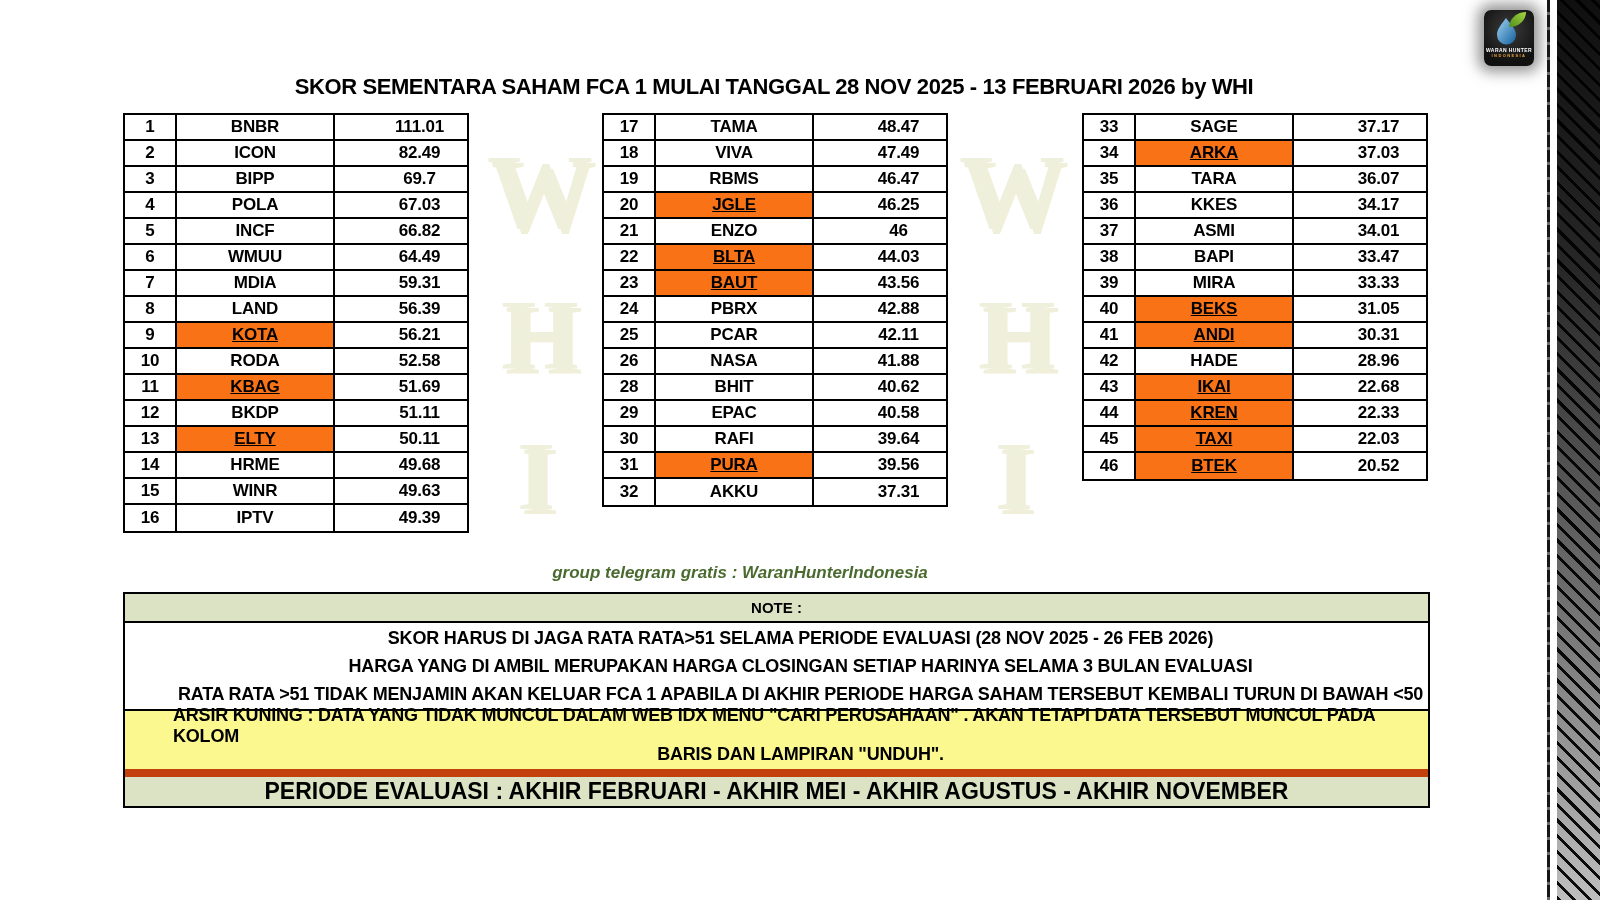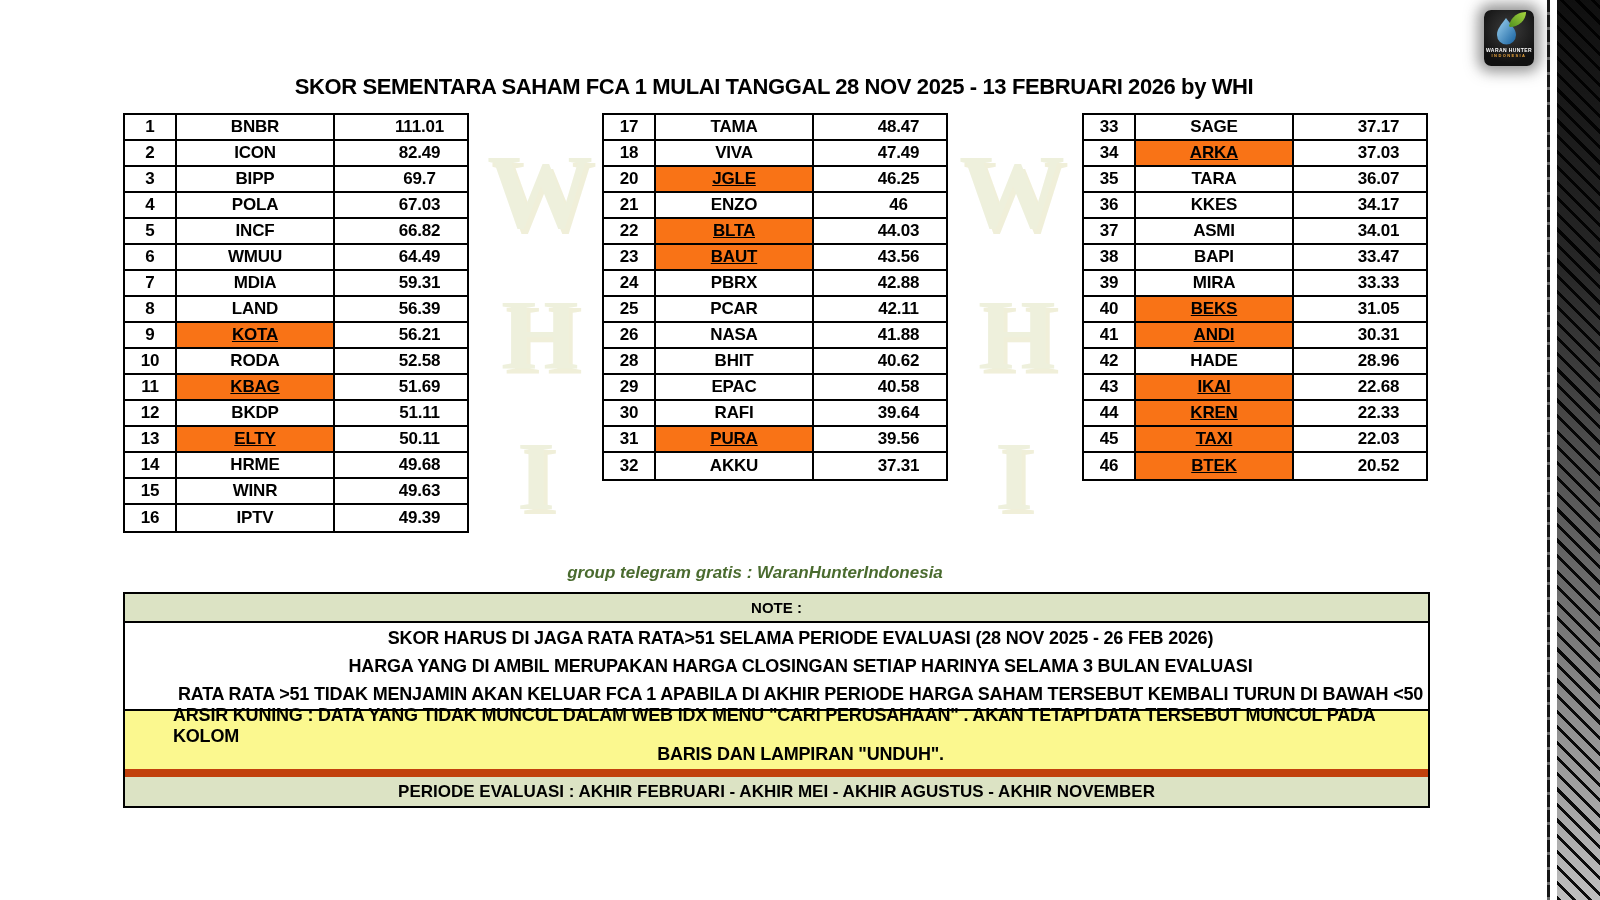--- a/index.html
+++ b/index.html
@@ -26,37 +26,37 @@
   .c-score { flex:1; border-right:none;padding-left:37px; }
   .hl { background:#f97316;text-decoration:underline; }
   
   .wm {
     position:absolute; font-family:"Liberation Serif", serif; font-weight:bold;
     color:#eef0dc; line-height:0.8; z-index:0;
     text-shadow:4px 5px 0 rgba(222,220,170,0.45);
   }
   
   .telegram {
-    position:absolute; left:140px; top:563px; width:1230px; text-align:center;
+    position:absolute; left:125px; top:563px; width:1230px; text-align:center;
     font-size:17px; font-weight:bold; font-style:italic; color:#4a6b2f;
   }
   
   .notebox { position:absolute; left:123px; top:592px; width:1307px; border:2px solid #000; }
   .note-header {
     height:29px; background:#dce3c4; border-bottom:2px solid #000;
     display:flex; align-items:center; justify-content:center;
     font-size:15px; font-weight:bold;
   }
   .note-white { border-bottom:2px solid #000; background:#fff; padding:1px 0; }
   .note-line { height:28px; display:flex; align-items:center; justify-content:center;
     font-size:18px; font-weight:bold; letter-spacing:-0.2px;margin-left:48px; }
   .note-yellow { background:#fbf88f; border-bottom:8px solid #c2410c; padding:1px 0; }
   .note-footer {
     height:29px; background:#dce3c4; display:flex; align-items:center; justify-content:center;
-    font-size:17px; font-weight:bold;
+    font-size:23px; font-weight:bold;
   }
   
   .logo {
     position:absolute; left:1484px; top:10px; width:50px; height:56px;
     background:radial-gradient(circle at 50% 35%, #3c3c3c, #101010 75%);
     border-radius:7px; box-shadow:0 0 14px 6px rgba(60,60,60,0.55);
     display:flex; flex-direction:column; align-items:center; z-index:5;
   }
   .logo-text1 { font-size:5px; color:#fff; font-weight:bold; letter-spacing:0.4px; line-height:5px; }
   .logo-text2 { font-size:4px; color:#e8a33d; font-weight:bold; letter-spacing:1.4px; line-height:6px; }
@@ -173,20 +173,25 @@
   <div class="stable" id="stable-1" style="left:602px;">
       <div class="trow">
         <div class="cell c-rank">17</div>
         <div class="cell c-ticker">TAMA</div>
         <div class="cell c-score">48.47</div>
       </div>
       <div class="trow">
         <div class="cell c-rank">18</div>
         <div class="cell c-ticker">VIVA</div>
         <div class="cell c-score">47.49</div>
+      </div>
+      <div class="trow">
+        <div class="cell c-rank">19</div>
+        <div class="cell c-ticker">RBMS</div>
+        <div class="cell c-score">46.47</div>
       </div>
       <div class="trow">
         <div class="cell c-rank">20</div>
         <div class="cell c-ticker hl">JGLE</div>
         <div class="cell c-score">46.25</div>
       </div>
       <div class="trow">
         <div class="cell c-rank">21</div>
         <div class="cell c-ticker">ENZO</div>
         <div class="cell c-score">46</div>

